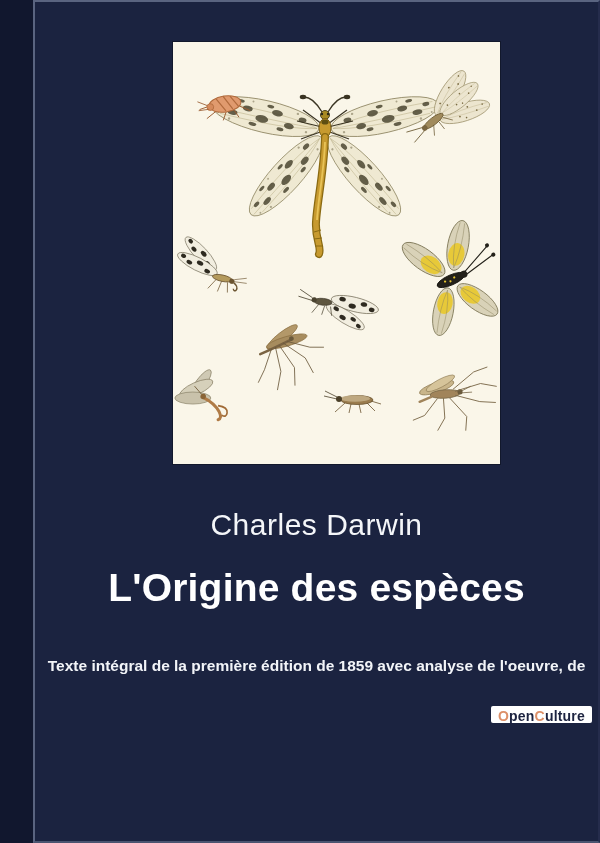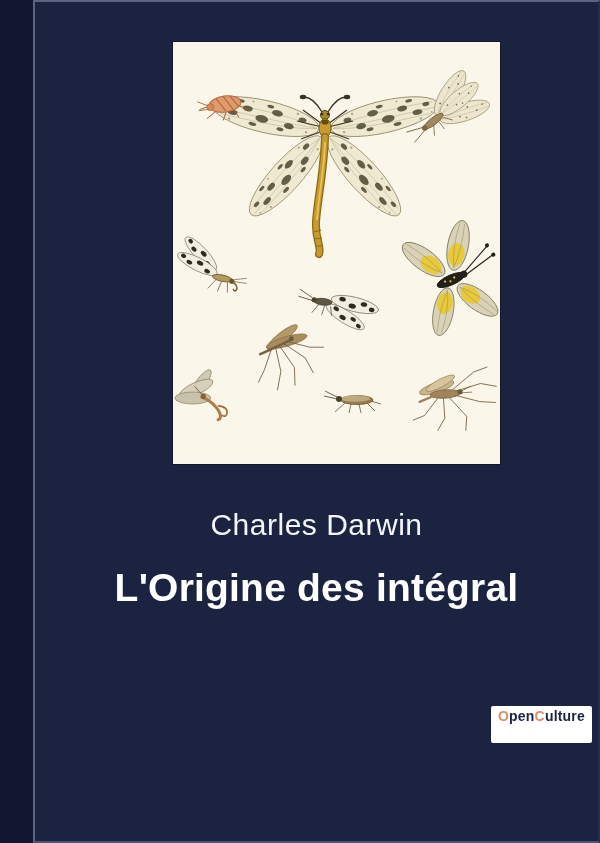--- a/index.html
+++ b/index.html
@@ -33,21 +33,21 @@
     color:#ffffff;font-size:39px;font-weight:700;margin:0;letter-spacing:0.2px;
   }
   .subtitle{
     position:absolute;top:649px;left:0;width:100%;text-align:center;
     color:#f2f4f8;font-size:15.5px;font-weight:600;line-height:30px;
   }
   .subtitle div{white-space:nowrap;}
   .logo{
     position:absolute;top:704px;right:6px;
     background:#ffffff;border-radius:2px;
-    padding:3px 7px 20px 7px;
+    padding:3px 7px 0 7px;
     font-size:14px;font-weight:700;letter-spacing:0.2px;line-height:1;
   }
   .logo .accent{color:#dd9068;}
   .logo .dark{color:#1c2340;}
 </style>
 </head>
 <body>
 
 <div class="cover">
 
@@ -240,22 +240,23 @@
           <path d="M4,6 L20,26 L18,40"></path>
           <path d="M-2,6 L-2,26 L-10,38"></path>
           <path d="M-8,6 L-22,22 L-34,26"></path>
         </g>
       </g>
     </svg>
   </div>
 
   <div class="author">Charles Darwin</div>
 
-  <h1 class="title">L'Origine des intégral</h1>
+  <h1 class="title">L'Origine des espèces</h1>
 
   <div class="subtitle">
+    <div>Texte intégral de la première édition de 1859 avec analyse de l'oeuvre, de</div>
   </div>
 
   <div class="logo">
     <span class="accent">O</span><span class="dark">pen</span><span class="accent">C</span><span class="dark">ulture</span>
   </div>
 
 </div>
 
 </body></html>

